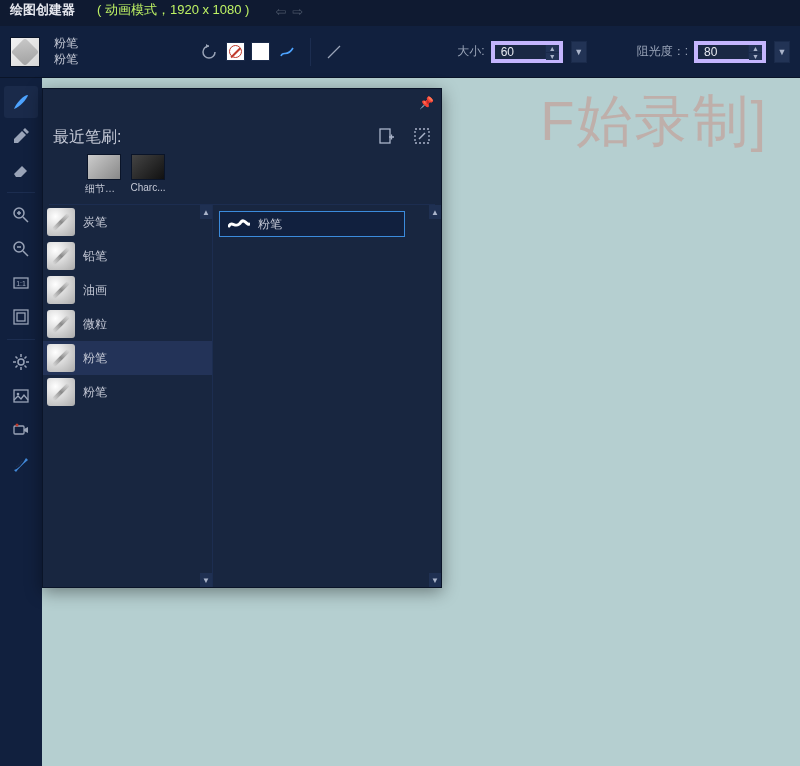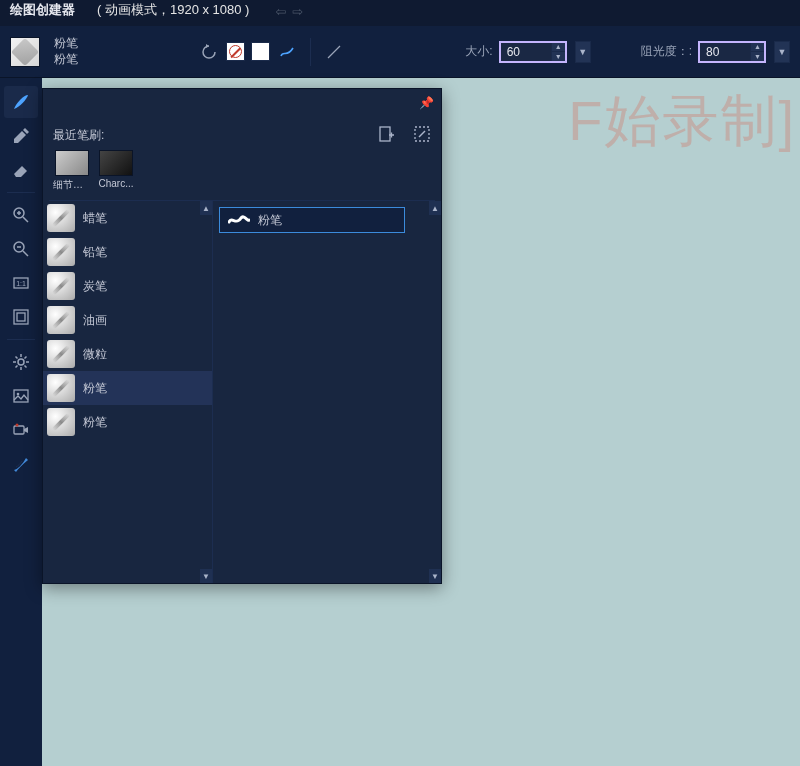--- a/index.html
+++ b/index.html
@@ -18,21 +18,21 @@
   
   .titlebar {
     background: #0f1a31;
     height: 26px;
     display: flex;
     align-items: flex-end;
     padding: 7px 10px;
     gap: 22px;
   }
   .titlebar .title { font-weight: bold; color: #e6e8ef; font-size: 13px; }
-  .titlebar .subtitle { color: #e5e5e5; font-size: 13px; }
+  .titlebar .subtitle { color: #bef264; font-size: 13px; }
   .titlebar .nav { display: flex; gap: 6px; margin-left: 4px; }
   .titlebar .nav span { color: #4a5568; font-size: 13px; cursor: pointer; }
 
   
   .toolbar {
     background: #11203e;
     height: 52px;
     display: flex;
     align-items: center;
     padding: 0 10px;
@@ -78,21 +78,21 @@
     content: "";
     position: absolute; left: 2px; right: 2px; top: 50%;
     height: 1.5px; background: #c0392b;
     transform: rotate(-45deg);
   }
   .sep { width: 1px; height: 28px; background: #1c2d50; margin: 0 6px; }
 
   .param { display: flex; align-items: center; gap: 6px; font-size: 12px; color:#9aa4b8; }
   .spinbox {
     display: flex; align-items: stretch;
-    border: 2px solid #c4b5fd;
+    border: 4px solid #c4b5fd;
     background: #1a2844;
     height: 22px;
   }
   .spinbox input {
     width: 50px; border: none; background: transparent; color: #e6e8ef;
     font-size: 12px; padding: 0 6px; outline: none;
   }
   .spinbox .arrows {
     display: flex; flex-direction: column; width: 14px;
     border-left: 1px solid #1a2a4a;
@@ -145,22 +145,22 @@
     color: #aab4ca; cursor: pointer; font-size: 12px;
   }
 
   .panel-head {
     padding: 8px 10px 2px 10px;
     display: flex; align-items: center; justify-content: space-between;
   }
   .panel-head .actions { display: flex; gap: 18px; color:#aab4ca; margin-top:26px; }
   .panel-head .actions span { cursor: pointer; }
 
-  .recent-label { font-size: 12px; color:#c5c9d6; margin-top:30px; }
-  .recent-row { padding: 4px 10px 8px 10px; display: flex; gap: 6px; }
+  .recent-label { font-size: 16px; color:#c5c9d6; margin-top:30px; }
+  .recent-row { padding: 4px 10px 8px 10px; display: flex; gap: 6px; margin-left: 32px; }
   .recent-item { width: 38px; text-align: center; font-size: 10px; color:#c5c9d6; }
   .recent-item .thumb {
     width: 34px; height: 26px;
     background: linear-gradient(135deg,#444,#111);
     margin: 0 auto 2px;
     border:1px solid #0a1428;
   }
   .recent-item .thumb.light {
     background: linear-gradient(135deg,#ccc,#888);
   }
@@ -229,21 +229,21 @@
   .preset-list .scrollbtn.up { top:0; height:14px; }
   .preset-list .scrollbtn.down { bottom:0; height:14px; }
 
   
   .canvas-area {
     position:absolute; left:42px; top:78px; right:0; bottom:0;
     background:#b5cfd0;
     overflow:hidden;
   }
   .watermark {
-    position:absolute; top:6px; right:4px;
+    position:absolute; top:6px; right:32px;
     font-size:56px; font-weight:300; letter-spacing:2px;
     color:rgba(209,114,100,.35);
     white-space:nowrap;
   }
 
   svg { display:block; }
 </style>
 </head>
 <body>
 
@@ -424,29 +424,25 @@
       <div class="lbl">Charc...</div>
     </div>
   </div>
   <div class="panel-divider"></div>
   <div class="panel-body">
     <div class="cat-list">
       <div class="scrollbtn up">▲</div>
       <div id="cat-container">
           <div class="cat-item">
             <div class="icon"></div>
-            <span class="label">蜡笔</span>
+            <span class="label">炭笔</span>
           </div>
           <div class="cat-item">
             <div class="icon"></div>
             <span class="label">铅笔</span>
-          </div>
-          <div class="cat-item">
-            <div class="icon"></div>
-            <span class="label">炭笔</span>
           </div>
           <div class="cat-item">
             <div class="icon"></div>
             <span class="label">油画</span>
           </div>
           <div class="cat-item">
             <div class="icon"></div>
             <span class="label">微粒</span>
           </div>
           <div class="cat-item selected">

